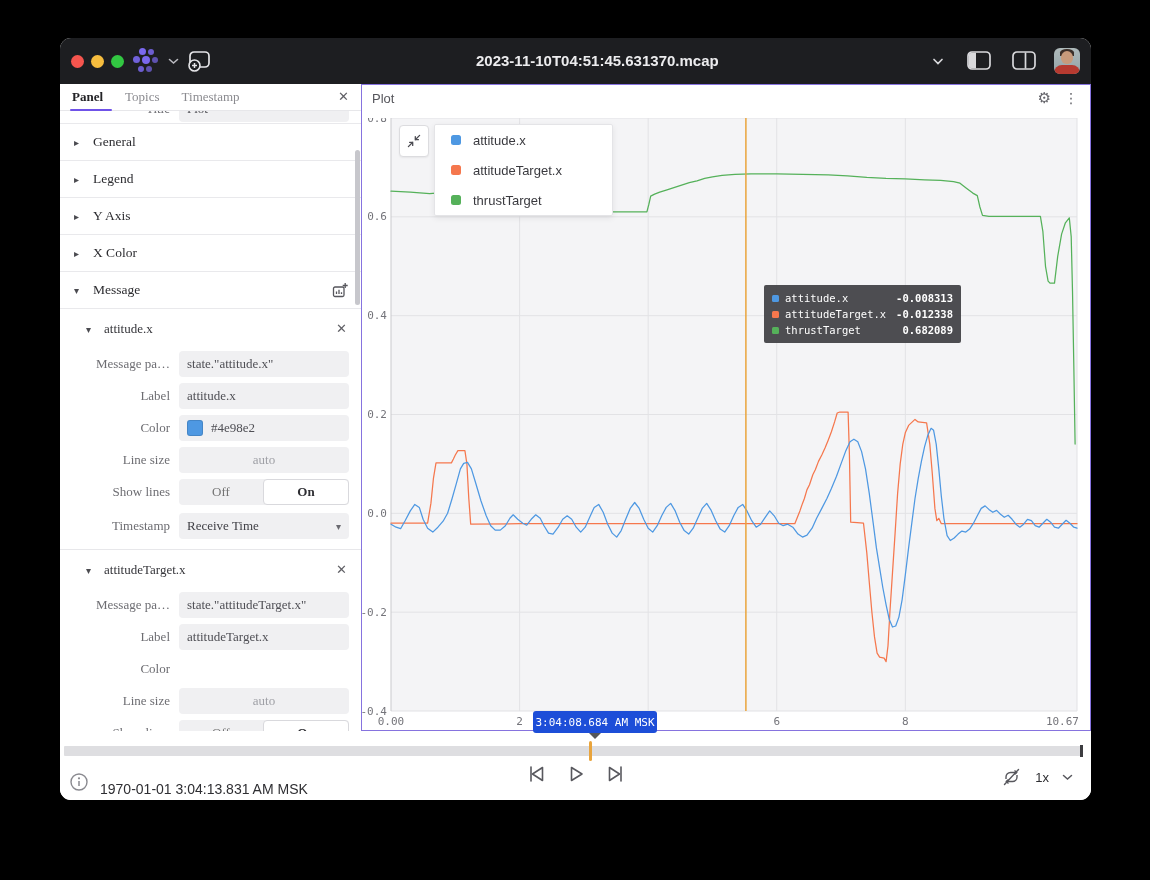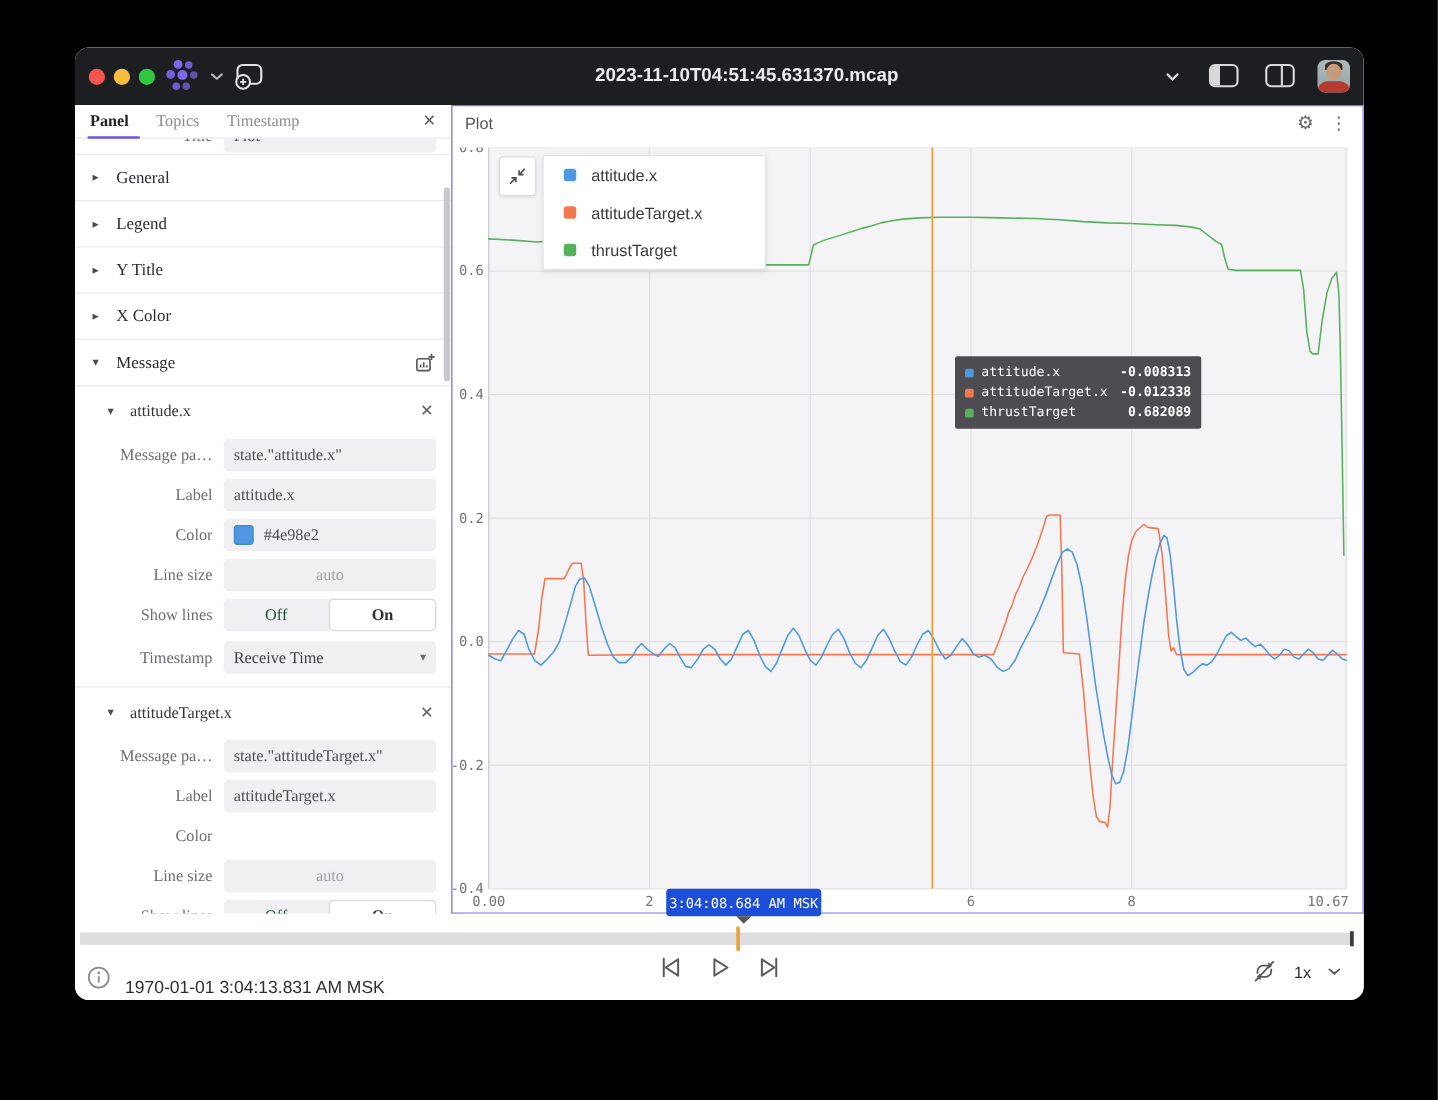--- a/index.html
+++ b/index.html
@@ -39,21 +39,21 @@
   .series-head{height:32px;display:flex;align-items:center;padding-left:26px;gap:8px;font-size:13px;color:#35353a;font-weight:500;position:relative;margin-top:4px;}
   .series-head .x{position:absolute;right:14px;font-size:13px;color:#5f5f65;}
   .series-block{border-top:1px solid #e7e7ea;margin-top:10px;}
   .frow{display:flex;align-items:center;margin:6px 12px 0 0;height:26px;}
   .frow:first-of-type{margin-top:8px;}
   .flabel{width:110px;text-align:right;font-size:13px;color:#6d6d72;margin-right:9px;white-space:nowrap;overflow:hidden;}
   .finput{flex:1;height:26px;background:#f0f0f2;border-radius:4px;display:flex;align-items:center;padding:0 8px;font-size:13px;color:#4f4f55;box-sizing:border-box;white-space:nowrap;overflow:hidden;}
   .finput.center{justify-content:center;color:#9fa0a6;}
   .chip{width:16px;height:16px;border-radius:3px;margin-right:8px;box-shadow:inset 0 0 0 1px rgba(0,0,0,.12);flex:none;}
   .seg{flex:1;height:26px;background:#f0f0f2;border-radius:4px;display:flex;box-sizing:border-box;}
-  .seg span{flex:1;display:flex;align-items:center;justify-content:center;font-size:13px;border-radius:4px;color:#14532d;}
+  .seg span{flex:1;display:flex;align-items:center;justify-content:center;font-size:13px;border-radius:4px;color:#737373;}
   .seg .on{background:#fff;border:1px solid #d9d9dd;font-weight:700;color:#2e2e33;}
   .fselect{flex:1;height:26px;background:#f0f0f2;border-radius:4px;display:flex;align-items:center;justify-content:space-between;padding:0 8px;font-size:13px;color:#3f3f45;box-sizing:border-box;}
   .fselect .dd{font-size:10px;color:#6a6a70;}
   .scrollthumb{position:absolute;right:1px;top:66px;width:5px;height:155px;background:#c7c7cc;border-radius:3px;}
   
   .plot-panel{position:absolute;left:301px;top:46px;right:0;bottom:69px;background:#fff;border:1px solid #8673df;box-sizing:border-box;overflow:hidden;}
   .plot-header{height:26px;display:flex;align-items:center;padding:0 10px;}
   .plot-title{font-size:13px;color:#55555b;}
   .plot-header .spacer{flex:1;}
   .gear{font-size:15px;color:#66666c;margin-right:13px;}
@@ -147,21 +147,21 @@
       <div class="sec-row" style="border-top:1px solid #e9e9ec;">
           <span class="caret">▸</span>
           <span>General</span>
         </div>
       <div class="sec-row">
           <span class="caret">▸</span>
           <span>Legend</span>
         </div>
       <div class="sec-row">
           <span class="caret">▸</span>
-          <span>Y Title</span>
+          <span>Y Axis</span>
         </div>
       <div class="sec-row">
           <span class="caret">▸</span>
           <span>X Color</span>
         </div>
       <div class="sec-row">
           <span class="caret">▾</span>
           <span>Message</span>
         <svg class="sec-icon" width="18" height="18">
           <rect x="2.5" y="6" width="10.5" height="9.5" rx="1.5" fill="none" stroke="#56565c" stroke-width="1.3"></rect>

